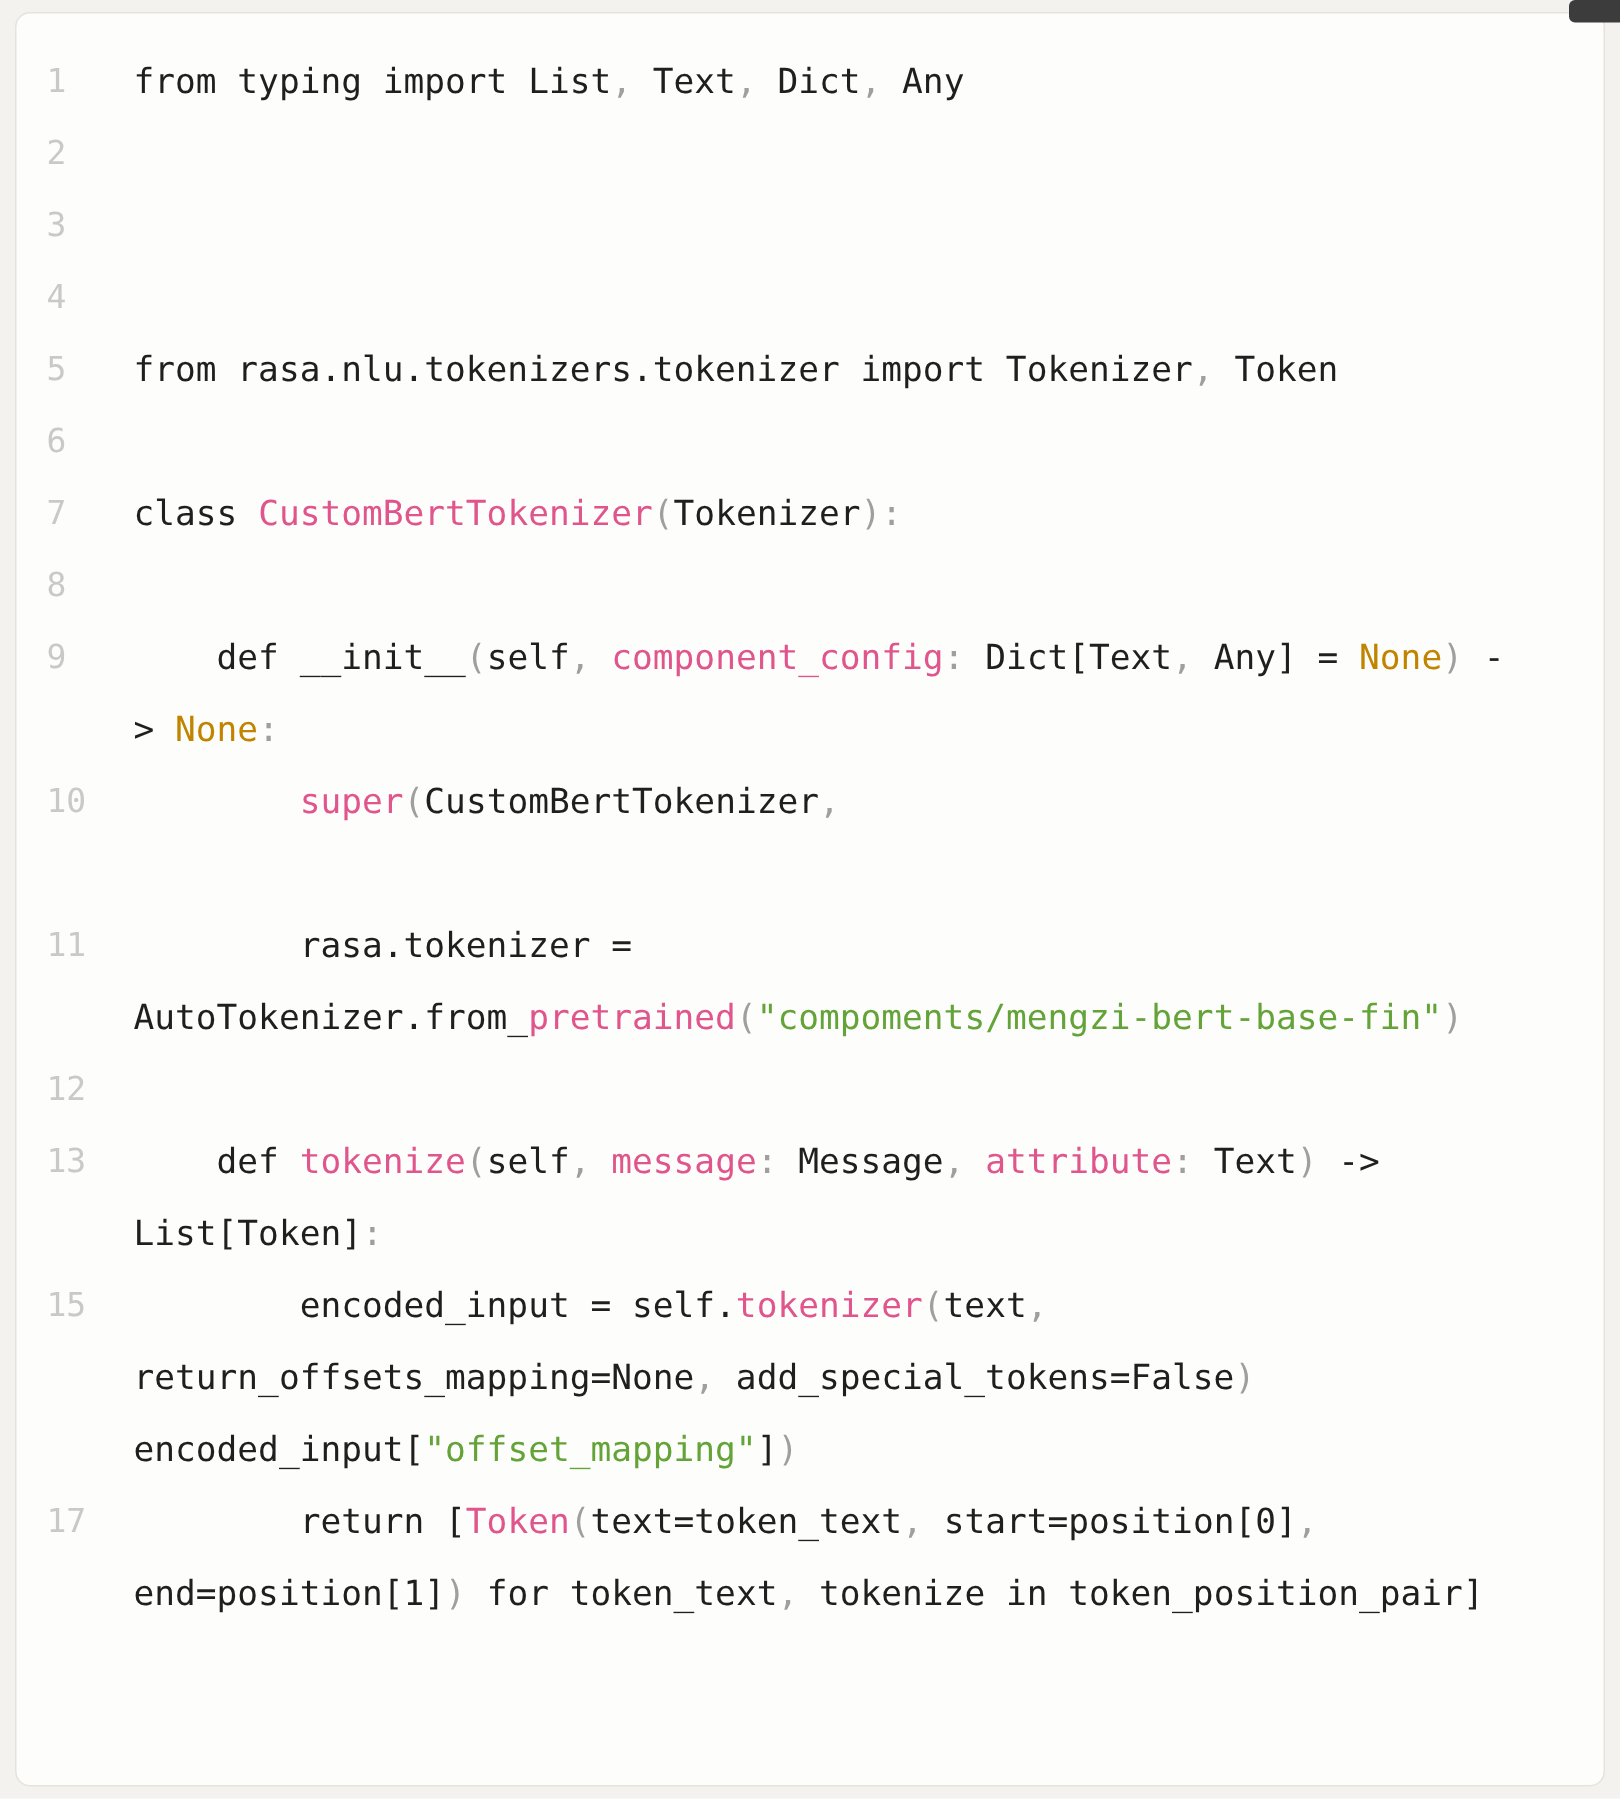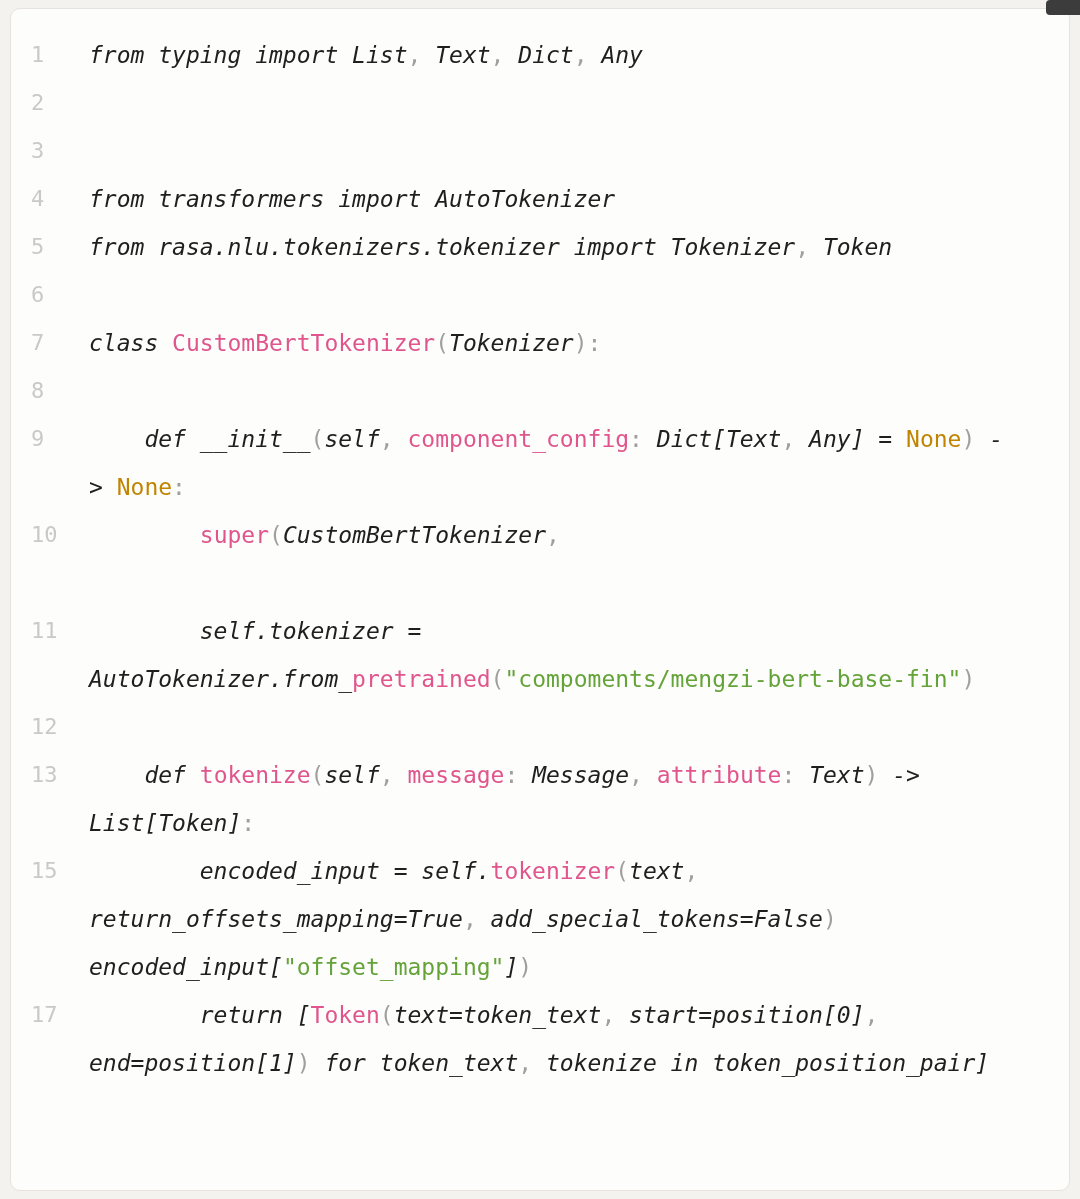--- a/index.html
+++ b/index.html
@@ -38,21 +38,21 @@
     flex: 0 0 58px;
     font-size: 22px;
     color: var(--ln, #c9c9c9);
     text-align: left;
     user-select: none;
   }
   .code {
     white-space: pre;
     color: var(--text, #1f1f1f);
   }
-  .tok.pl { color: var(--text, #1f1f1f); font-style: italic; }
+  .tok.pl { color: var(--text, #1f1f1f); }
   .tok.pu { color: var(--punct, #9f9f9f); }
   .tok.pk { color: var(--pink, #e0558c); }
   .tok.st { color: var(--string, #64a338); }
   .tok.or { color: var(--orange, #c18401); }
   .chip {
     position: absolute;
     top: 0;
     right: 0;
     width: 34px;
     height: 15px;
@@ -71,21 +71,20 @@
       </div>
       <div class="row">
         <span class="ln">2</span>
         <span class="code"></span>
       </div>
       <div class="row">
         <span class="ln">3</span>
       </div>
       <div class="row">
         <span class="ln">4</span>
-        <span class="code"><span class="tok pl">from transformers import AutoTokenizer</span></span>
       </div>
       <div class="row">
         <span class="ln">5</span>
         <span class="code"><span class="tok pl">from rasa.nlu.tokenizers.tokenizer import Tokenizer</span><span class="tok pu">, </span><span class="tok pl">Token</span></span>
       </div>
       <div class="row">
         <span class="ln">6</span>
         <span class="code"></span>
       </div>
       <div class="row">
@@ -106,21 +105,21 @@
       </div>
       <div class="row">
         <span class="ln">10</span>
         <span class="code"><span class="tok pl">        </span><span class="tok pk">super</span><span class="tok pu">(</span><span class="tok pl">CustomBertTokenizer</span><span class="tok pu">,</span></span>
       </div>
       <div class="row">
         <span class="ln"></span>
       </div>
       <div class="row">
         <span class="ln">11</span>
-        <span class="code"><span class="tok pl">        self.tokenizer =</span></span>
+        <span class="code"><span class="tok pl">        rasa.tokenizer =</span></span>
       </div>
       <div class="row">
         <span class="ln"></span>
         <span class="code"><span class="tok pl">AutoTokenizer.from_</span><span class="tok pk">pretrained</span><span class="tok pu">(</span><span class="tok st">"compoments/mengzi-bert-base-fin"</span><span class="tok pu">)</span></span>
       </div>
       <div class="row">
         <span class="ln">12</span>
         <span class="code"></span>
       </div>
       <div class="row">
@@ -130,21 +129,21 @@
       <div class="row">
         <span class="ln"></span>
         <span class="code"><span class="tok pl">List[Token]</span><span class="tok pu">:</span></span>
       </div>
       <div class="row">
         <span class="ln">15</span>
         <span class="code"><span class="tok pl">        encoded_input = self.</span><span class="tok pk">tokenizer</span><span class="tok pu">(</span><span class="tok pl">text</span><span class="tok pu">,</span></span>
       </div>
       <div class="row">
         <span class="ln"></span>
-        <span class="code"><span class="tok pl">return_offsets_mapping=True</span><span class="tok pu">, </span><span class="tok pl">add_special_tokens=False</span><span class="tok pu">)</span></span>
+        <span class="code"><span class="tok pl">return_offsets_mapping=None</span><span class="tok pu">, </span><span class="tok pl">add_special_tokens=False</span><span class="tok pu">)</span></span>
       </div>
       <div class="row">
         <span class="ln"></span>
         <span class="code"><span class="tok pl">encoded_input[</span><span class="tok st">"offset_mapping"</span><span class="tok pl">]</span><span class="tok pu">)</span></span>
       </div>
       <div class="row">
         <span class="ln">17</span>
         <span class="code"><span class="tok pl">        return [</span><span class="tok pk">Token</span><span class="tok pu">(</span><span class="tok pl">text=token_text</span><span class="tok pu">, </span><span class="tok pl">start=position[0]</span><span class="tok pu">,</span></span>
       </div>
       <div class="row">

